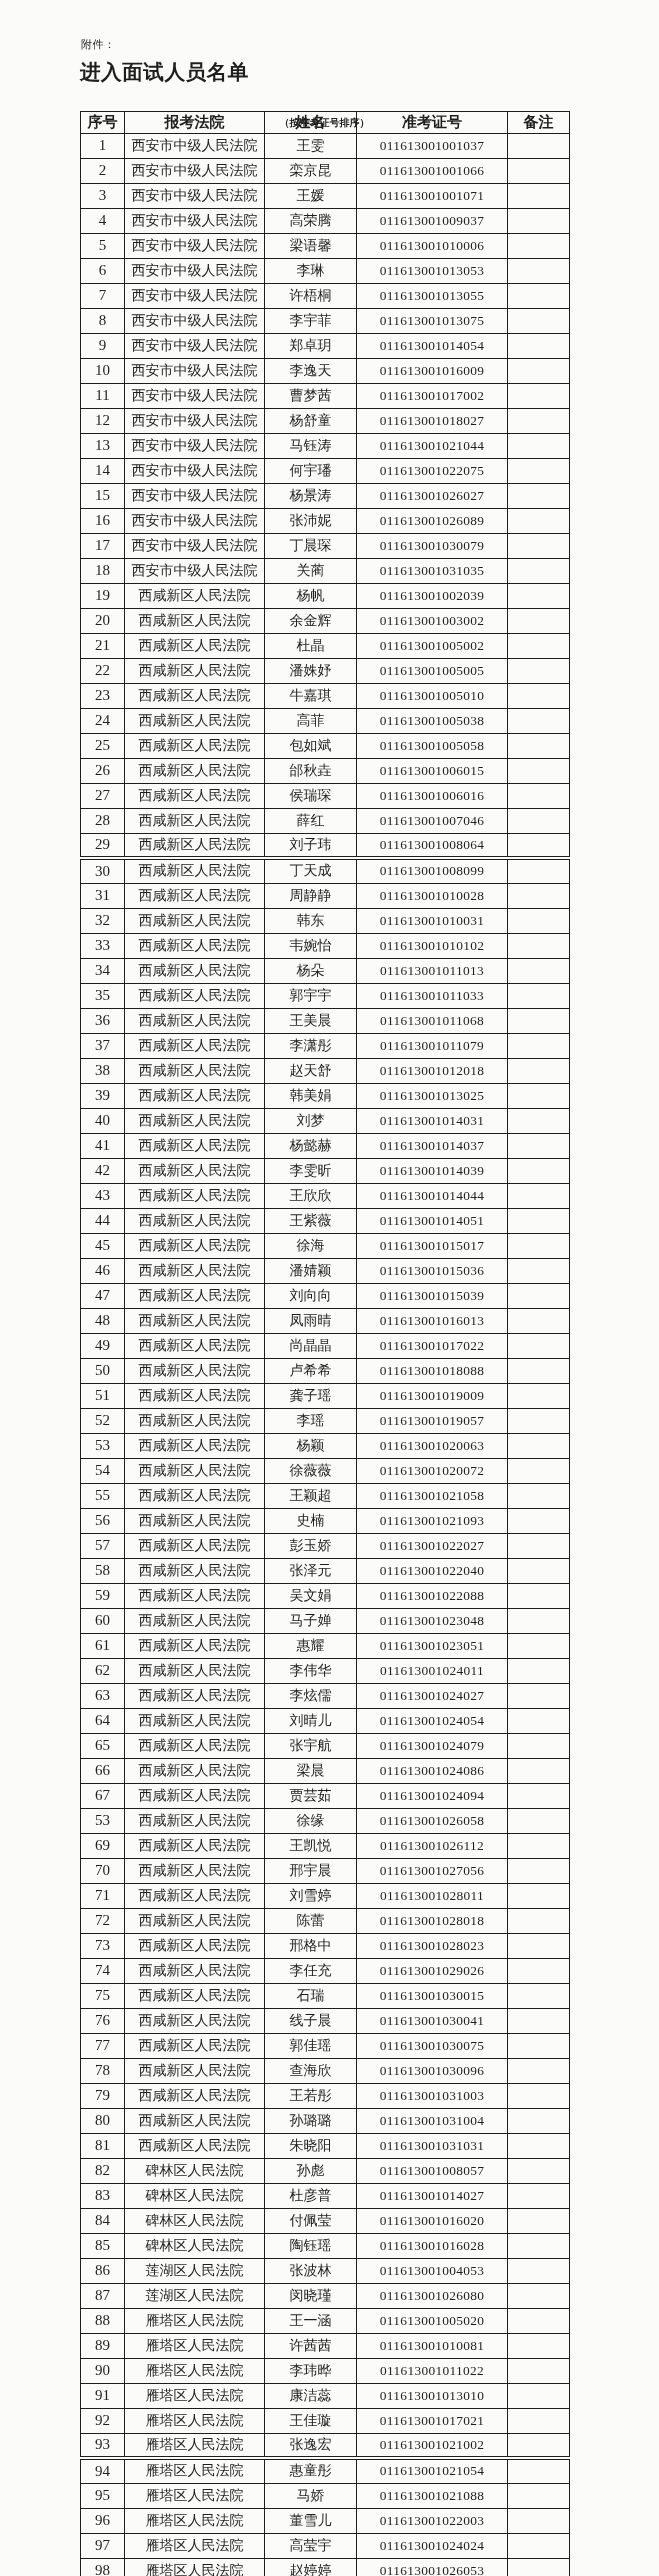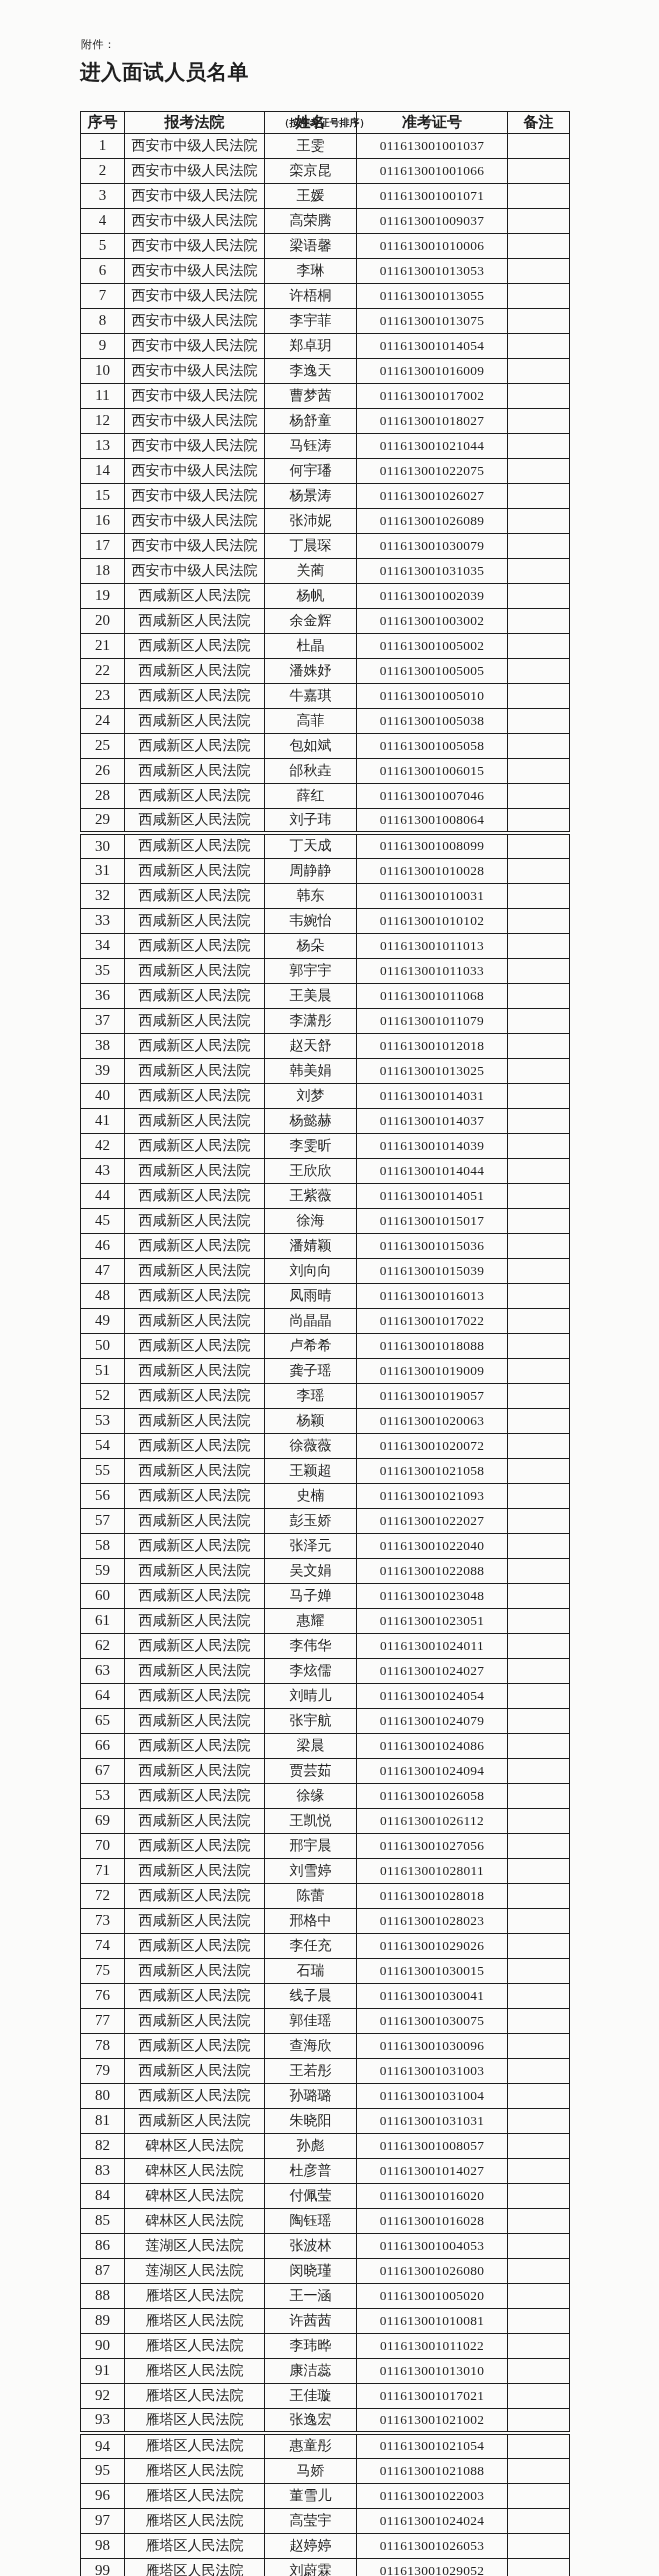--- a/index.html
+++ b/index.html
@@ -285,20 +285,27 @@
           <td class="c4"></td>
         </tr>
         <tr>
           <td class="c0">26</td>
           <td class="c1">西咸新区人民法院</td>
           <td class="c2">邰秋垚</td>
           <td class="c3">011613001006015</td>
           <td class="c4"></td>
         </tr>
         <tr>
+          <td class="c0">27</td>
+          <td class="c1">西咸新区人民法院</td>
+          <td class="c2">侯瑞琛</td>
+          <td class="c3">011613001006016</td>
+          <td class="c4"></td>
+        </tr>
+        <tr>
           <td class="c0">28</td>
           <td class="c1">西咸新区人民法院</td>
           <td class="c2">薛红</td>
           <td class="c3">011613001007046</td>
           <td class="c4"></td>
         </tr>
         <tr>
           <td class="c0">29</td>
           <td class="c1">西咸新区人民法院</td>
           <td class="c2">刘子玮</td>

